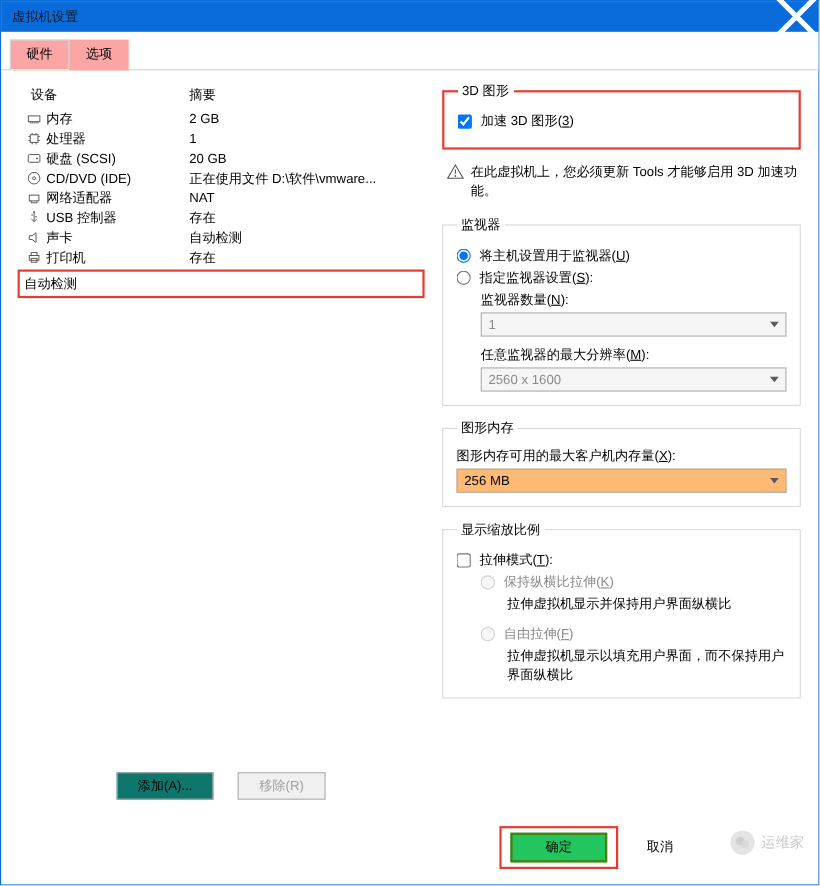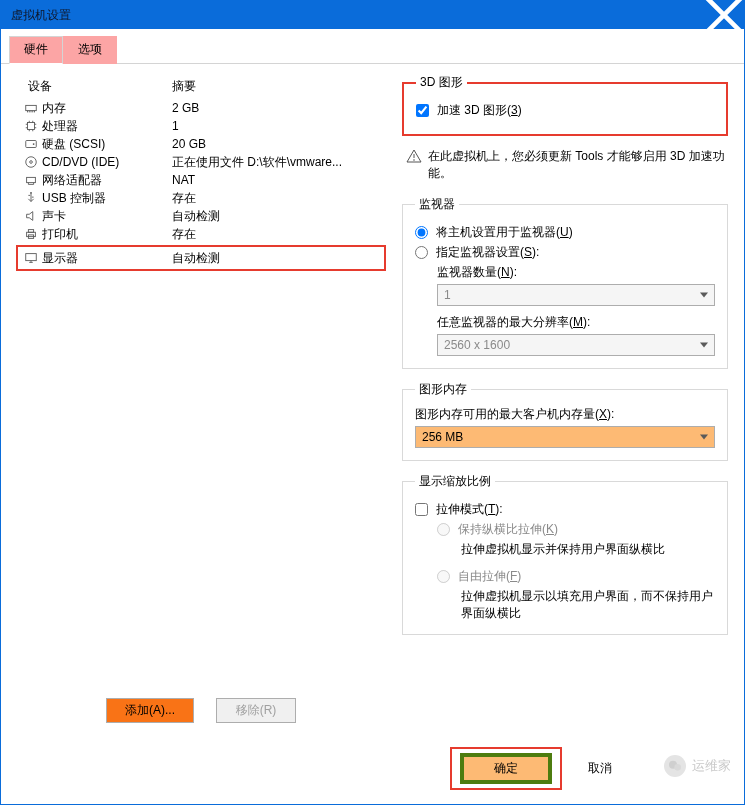--- a/index.html
+++ b/index.html
@@ -109,21 +109,21 @@
   }
   .icon svg { width: 14px; height: 14px; }
   .left-buttons {
     display: flex;
     gap: 22px;
     justify-content: center;
     padding: 8px 0 12px 0;
   }
   .btn {
     border: 1px solid #adadad;
-    background: #f97316;
+    background: #0f766e;
     padding: 3px 18px;
     cursor: pointer;
     min-width: 80px;
     font-size: 12px;
     font-family: inherit;
   }
   .btn.disabled { color: #a0a0a0; background: #f0f0f0; }
   .right {
     flex: 1;
     padding: 0 4px 0 6px;
@@ -169,22 +169,22 @@
   }
   .small-desc { margin-left: 24px; margin-top: 2px; color: #000; }
   .dialog-buttons {
     display: flex;
     justify-content: flex-end;
     gap: 18px;
     padding: 12px 16px 14px 0;
     align-items: center;
   }
   .btn.primary {
-    border: 4px solid #4d7c0f;
-    background: #fdba74;
+    border: 2px solid #4d7c0f;
+    background: #22c55e;
     padding: 3px 30px;
     font-family: Liberation Serif, serif;
   }
   .boxed-red-btn {
     border: 2px solid #e63b2e;
     padding: 4px 8px;
     display: inline-block;
   }
   .cancel-link {
     color: #000;
@@ -334,29 +334,20 @@
                   <rect x="5" y="3" width="6" height="3" fill="none" stroke="#555"></rect>
                   <rect x="5" y="9" width="6" height="4" fill="none" stroke="#555"></rect>
                 </svg>
               </span>
             <span>打印机</span>
           </div>
           <div class="col2">存在</div>
         </div>
 
         <div class="dev-row selected">
-          <div class="col1">
-            <span class="icon">
-                <svg viewBox="0 0 16 16">
-                  <rect x="2" y="3" width="12" height="8" fill="none" stroke="#555"></rect>
-                  <path d="M6 13h4M8 11v2" stroke="#555"></path>
-                </svg>
-              </span>
-            <span>显示器</span>
-          </div>
           <div class="col2">自动检测</div>
         </div>
 
       </div>
 
       <div class="left-buttons">
         <button class="btn">添加(A)...</button>
         <button class="btn disabled">移除(R)</button>
       </div>
     </div>

